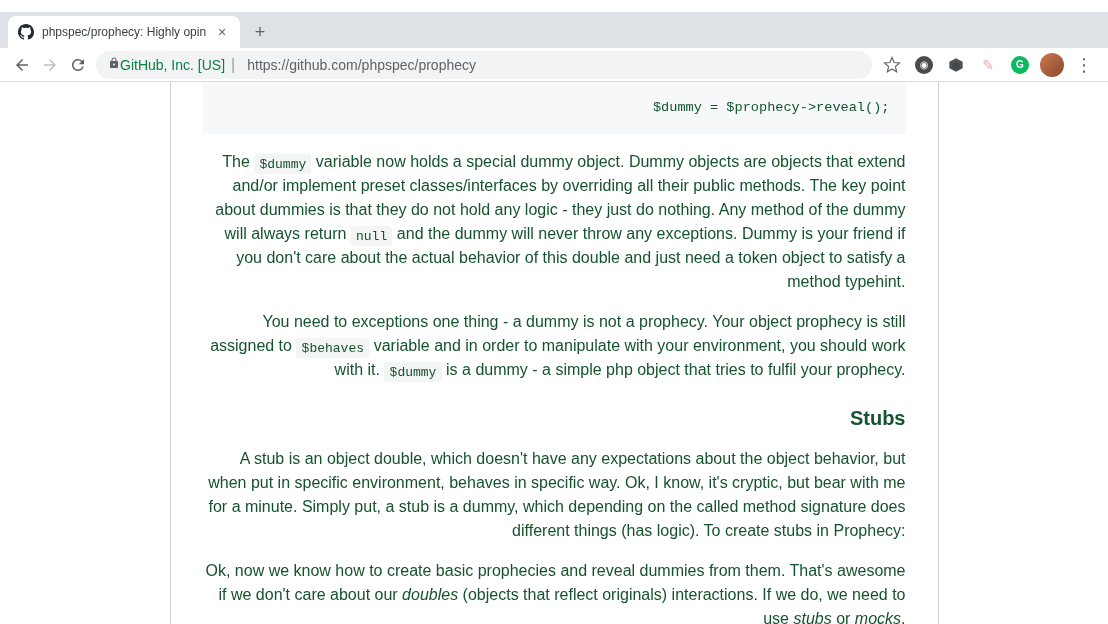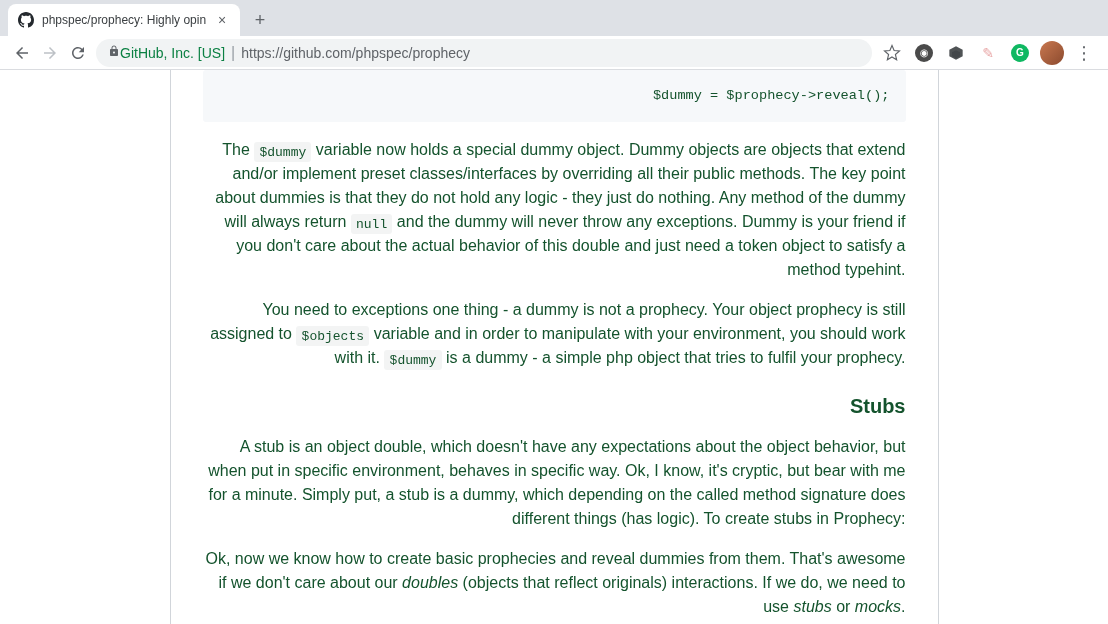--- a/index.html
+++ b/index.html
@@ -13,20 +13,21 @@
       width: 1108px;
       height: 624px;
       overflow: hidden;
     }
     .browser-chrome {
       background: #dee1e6;
       height: 36px;
       display: flex;
       align-items: flex-end;
       padding-left: 8px;
+      margin-top: 12px;
     }
     .tab {
       background: #fff;
       border-radius: 8px 8px 0 0;
       height: 32px;
       display: flex;
       align-items: center;
       padding: 0 10px;
       gap: 8px;
       min-width: 200px;
@@ -104,20 +105,21 @@
       color: #0b8043;
       font-size: 14px;
     }
     .url-divider {
       color: #9aa0a6;
       margin: 0 6px;
     }
     .url-text {
       color: #5f6368;
       font-size: 14px;
+      margin-left: 6px;
     }
     .toolbar-right {
       display: flex;
       align-items: center;
       gap: 8px;
       padding: 0 4px;
     }
     .toolbar-icon {
       width: 24px;
       height: 24px;
@@ -261,21 +263,21 @@
 
 <div class="content">
   <div class="readme-container">
     <div class="code-block"><span>$dummy = $prophecy-&gt;reveal();</span></div>
 
     <p class="prose">
       <span>The </span><code class="inline-code">$dummy</code><span> variable now holds a special dummy object. Dummy objects are objects that extend and/or implement preset classes/interfaces by overriding all their public methods. The key point about dummies is that they do not hold any logic - they just do nothing. Any method of the dummy will always return </span><code class="inline-code">null</code><span> and the dummy will never throw any exceptions. Dummy is your friend if you don't care about the actual behavior of this double and just need a token object to satisfy a method typehint.</span>
     </p>
 
     <p class="prose">
-      <span>You need to exceptions one thing - a dummy is not a prophecy. Your object prophecy is still assigned to </span><code class="inline-code">$objects</code><span> variable and in order to manipulate with your environment, you should work with it. </span><code class="inline-code">$dummy</code><span> is a dummy - a simple php object that tries to fulfil your prophecy.</span>
+      <span>You need to exceptions one thing - a dummy is not a prophecy. Your object prophecy is still assigned to </span><code class="inline-code">$behaves</code><span> variable and in order to manipulate with your environment, you should work with it. </span><code class="inline-code">$dummy</code><span> is a dummy - a simple php object that tries to fulfil your prophecy.</span>
     </p>
 
     <h3>Stubs</h3>
 
     <p class="prose">A stub is an object double, which doesn't have any expectations about the object behavior, but when put in specific environment, behaves in specific way. Ok, I know, it's cryptic, but bear with me for a minute. Simply put, a stub is a dummy, which depending on the called method signature does different things (has logic). To create stubs in Prophecy:</p>
 
     <p class="prose">
       <span>Ok, now we know how to create basic prophecies and reveal dummies from them. That's awesome if we don't care about our </span><em>doubles</em><span> (objects that reflect originals) interactions. If we do, we need to use </span><em>stubs</em><span> or </span><em>mocks</em><span>.</span>
     </p>
 

